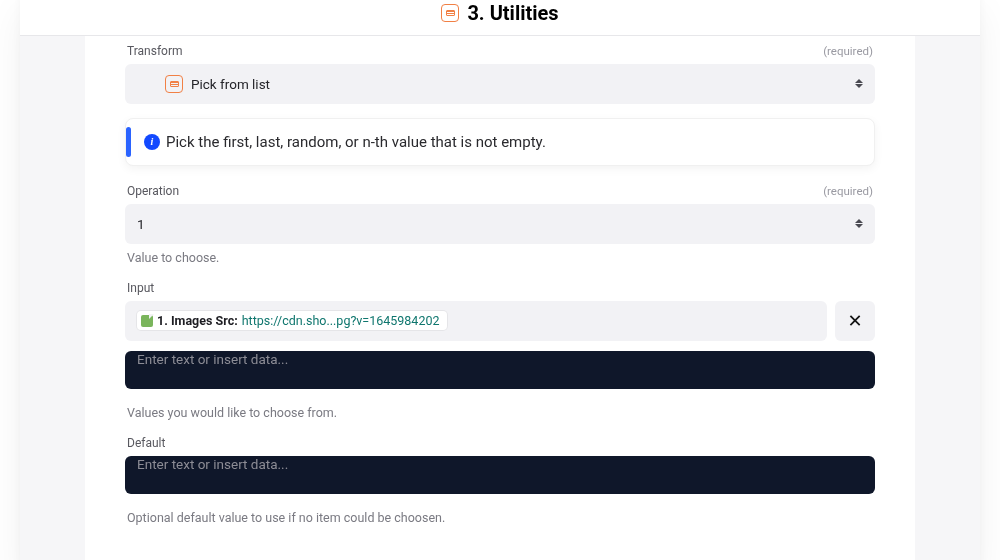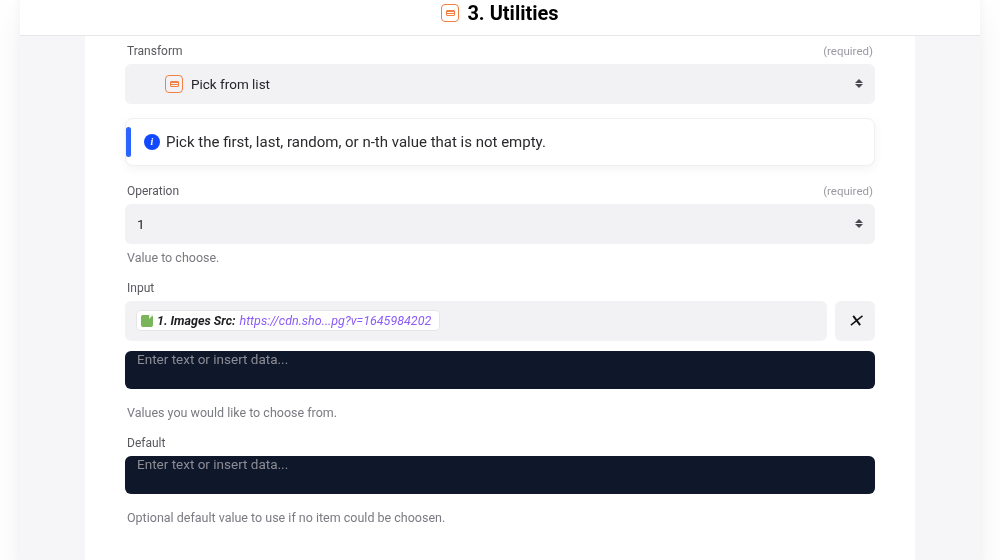--- a/index.html
+++ b/index.html
@@ -117,21 +117,21 @@
       left: 18px; top: 50%; transform: translateY(-50%);
       width: 16px; height: 16px; border-radius: 50%;
       background: #1249ff;
       color: #fff; font-weight: 800; font-size: 10px;
       display: flex; align-items: center; justify-content: center;
       font-family: Georgia, serif;
       font-style: italic;
     }
     .callout-text { color: #2a2a2e; font-size: 15px; }
     .help { color: #7a7a82; font-size: 12.5px; padding: 6px 2px 2px 2px; }
-    .input-row { display: flex; gap: 8px; font-style: italic; }
+    .input-row { display: flex; gap: 8px; }
     .input-row .dropdown { flex: 1; }
     .chip {
       display: inline-flex;
       align-items: center;
       gap: 4px;
       background: #ffffff;
       border-radius: 4px;
       padding: 2px 8px 2px 4px;
       box-shadow: 0 0 0 1px rgba(0,0,0,0.05);
       font-size: 12.5px;
@@ -144,21 +144,21 @@
     }
     .chip .brand-dot::after {
       content: "";
       position: absolute;
       right: -1px; top: -1px;
       width: 0; height: 0;
       border-right: 5px solid transparent;
       border-top: 5px solid #f2f2f5;
     }
     .chip .chip-label { font-weight: 700; color: #1d1d22; }
-    .chip .chip-value { color: #8b5cf6; }
+    .chip .chip-value { color: #0f766e; }
     .icon-btn {
       width: 40px; height: 40px;
       background: #f2f2f5;
       border-radius: 6px;
       display: flex; align-items: center; justify-content: center;
       cursor: pointer;
     }
     .x-mark { font-size: 18px; color: #111; }
     .textish {
       background: #0f172a;

